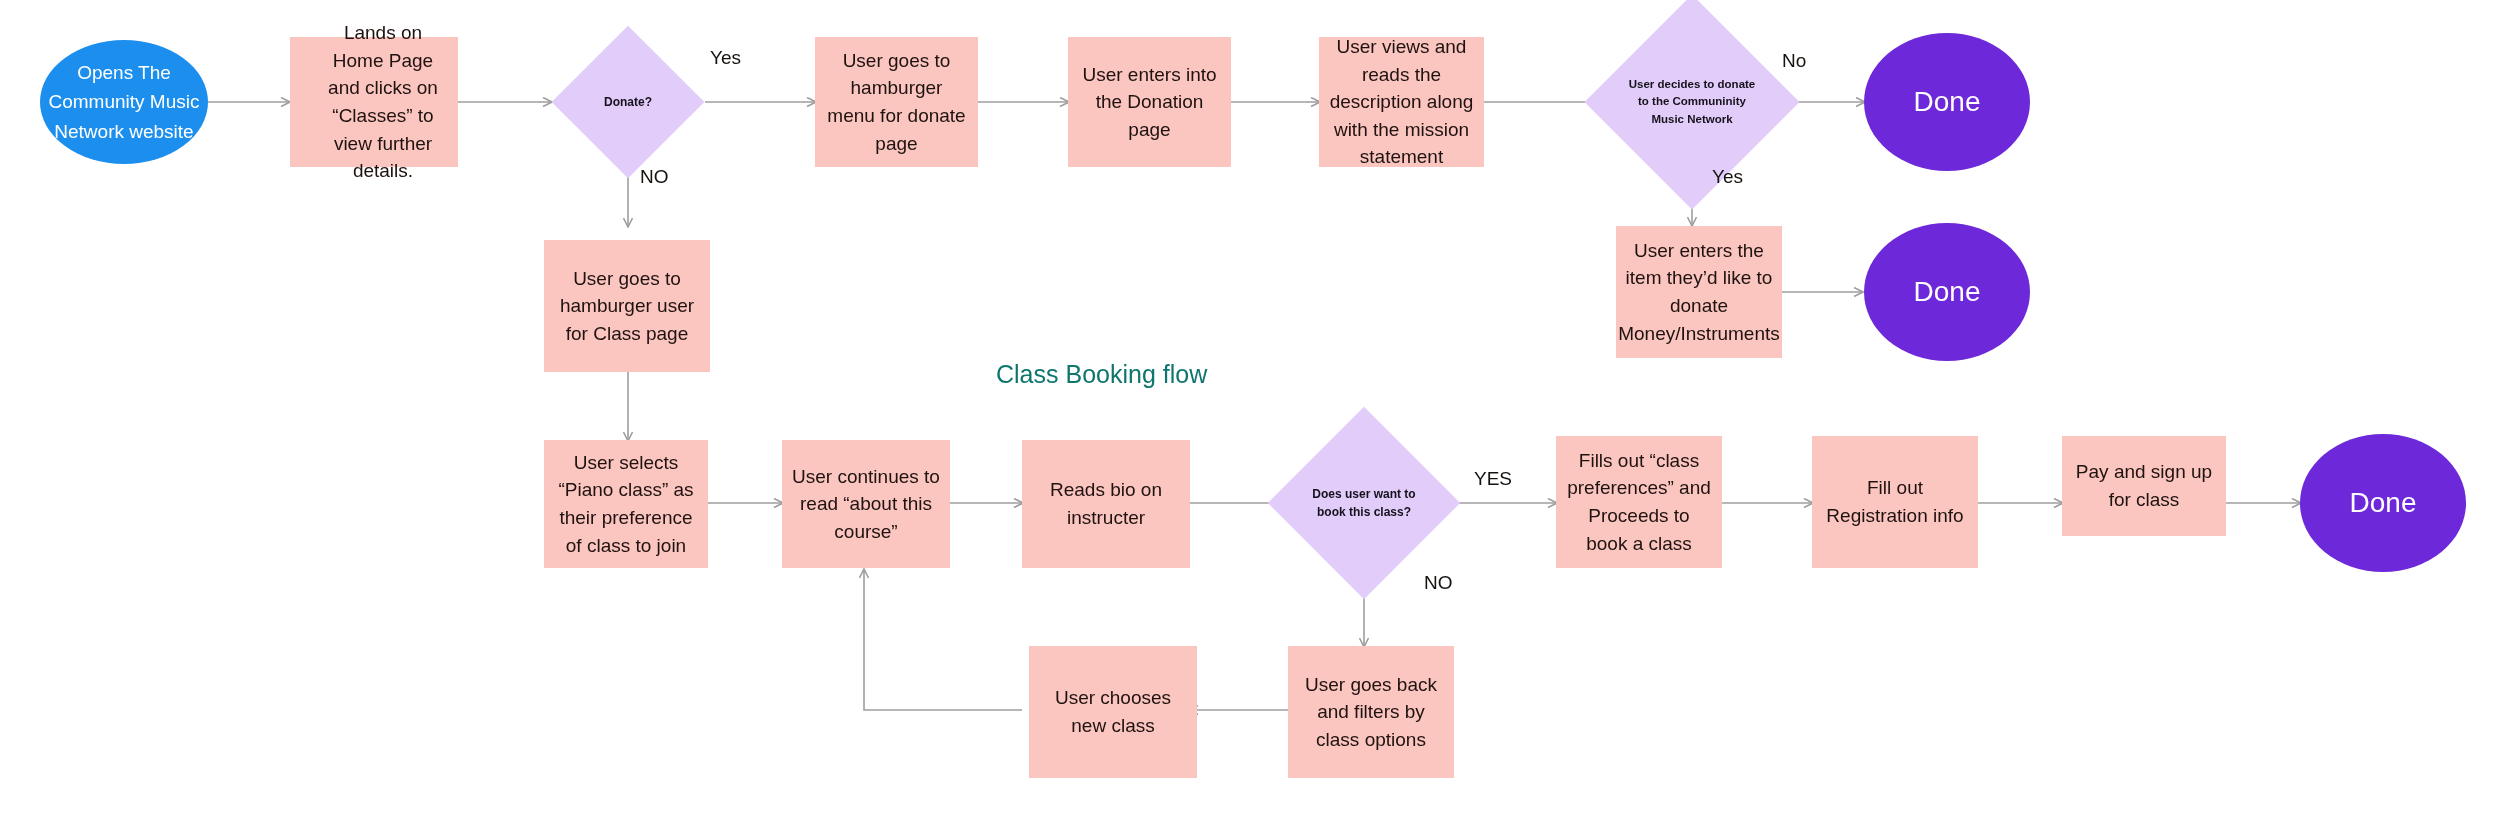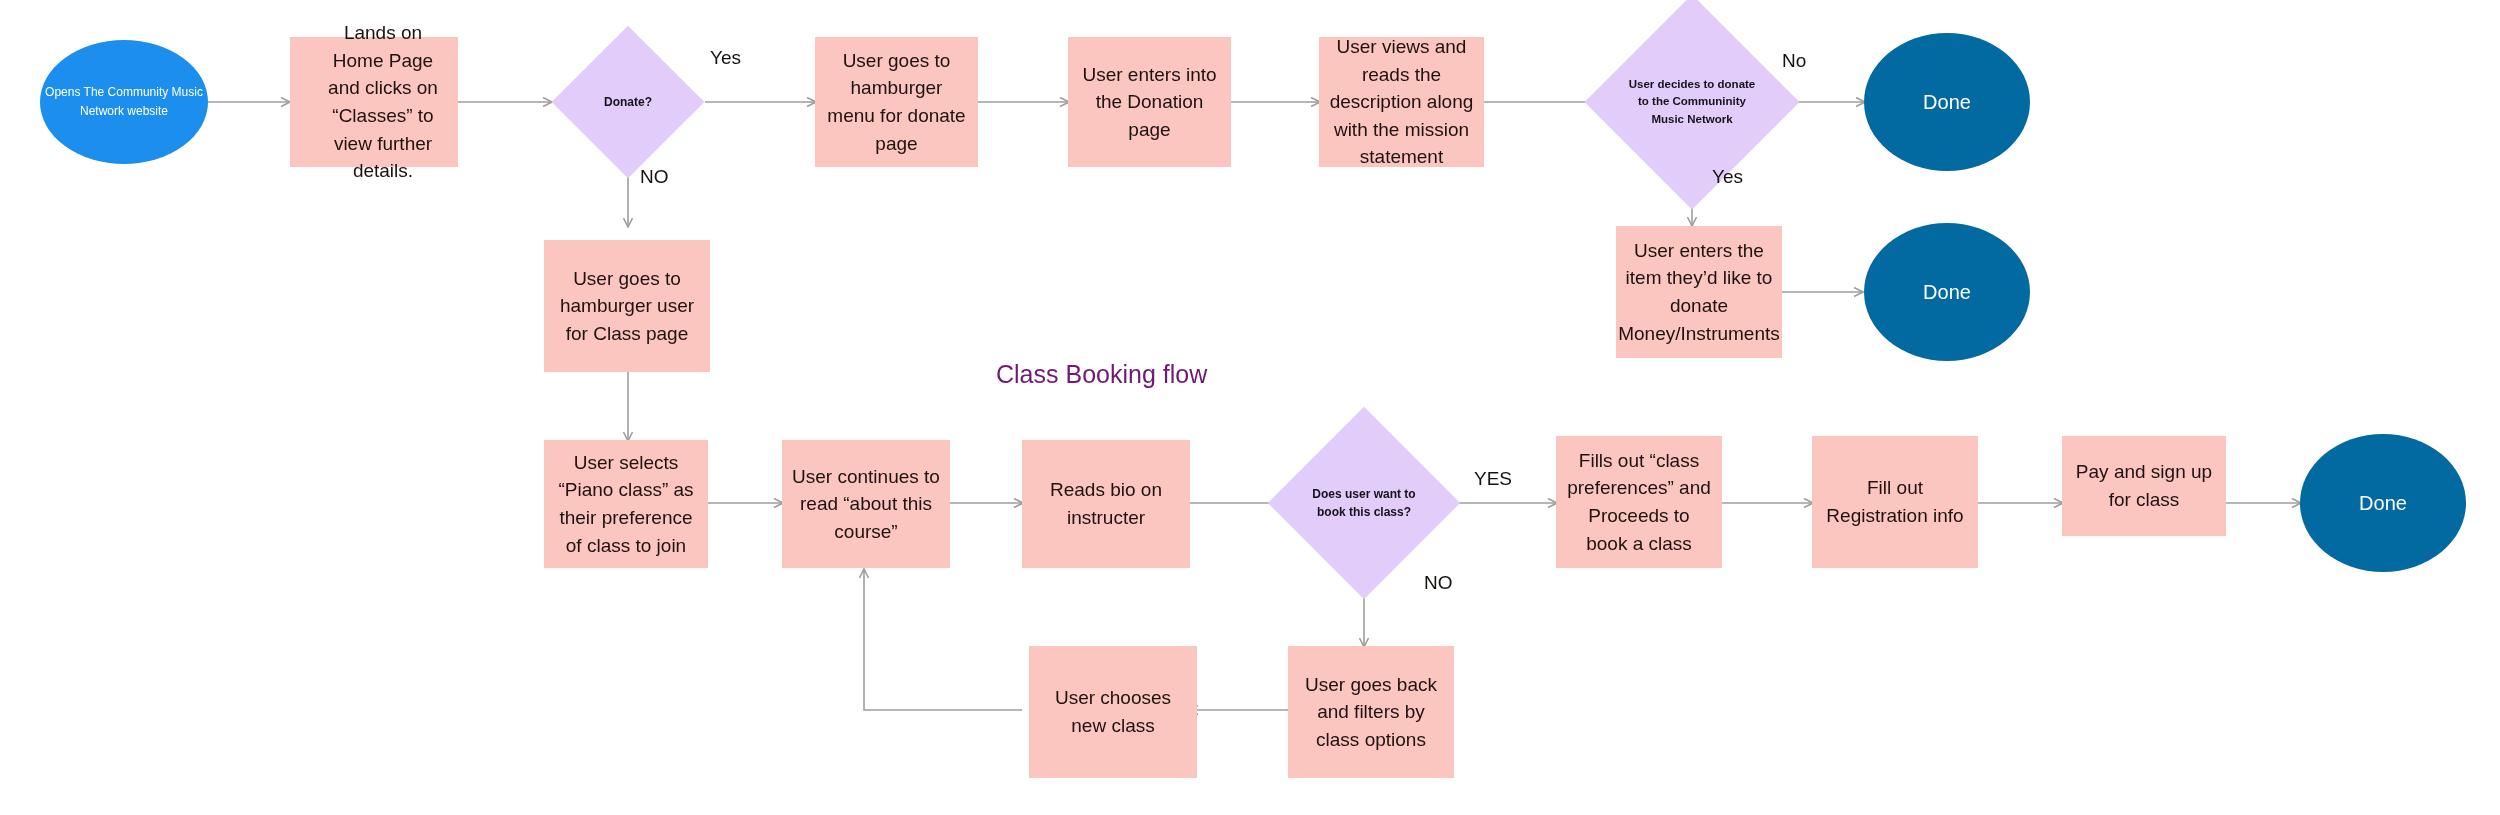--- a/index.html
+++ b/index.html
@@ -38,28 +38,28 @@
   .node-process {
     background: #FBC6C0;
     color: #1f1210;
     font-size: 19px;
     padding: 6px 10px;
   }
   .node-terminal-start {
     border-radius: 50%;
     background: #1C8FEE;
     color: #ffffff;
-    font-size: 12px;
+    font-size: 19px;
     line-height: 1.55;
   }
   .node-terminal-end {
     border-radius: 50%;
-    background: #0369a1;
+    background: #6d28d9;
     color: #ffffff;
-    font-size: 20px;
+    font-size: 28px;
   }
   .node-decision {
     background: transparent;
   }
   .diamond-shape {
     position: absolute;
     left: 0;
     top: 0;
     width: 100%;
     height: 100%;
@@ -80,21 +80,21 @@
   }
   .edge-label {
     position: absolute;
     font-size: 19px;
     color: #16120f;
     white-space: nowrap;
   }
   .section-title {
     position: absolute;
     font-size: 25px;
-    color: #701a75;
+    color: #0f766e;
     white-space: nowrap;
   }
 </style>
 </head>
 <body>
 
 <div id="canvas">
 
   <svg id="edges" viewBox="0 0 2500 815">
     <defs>

